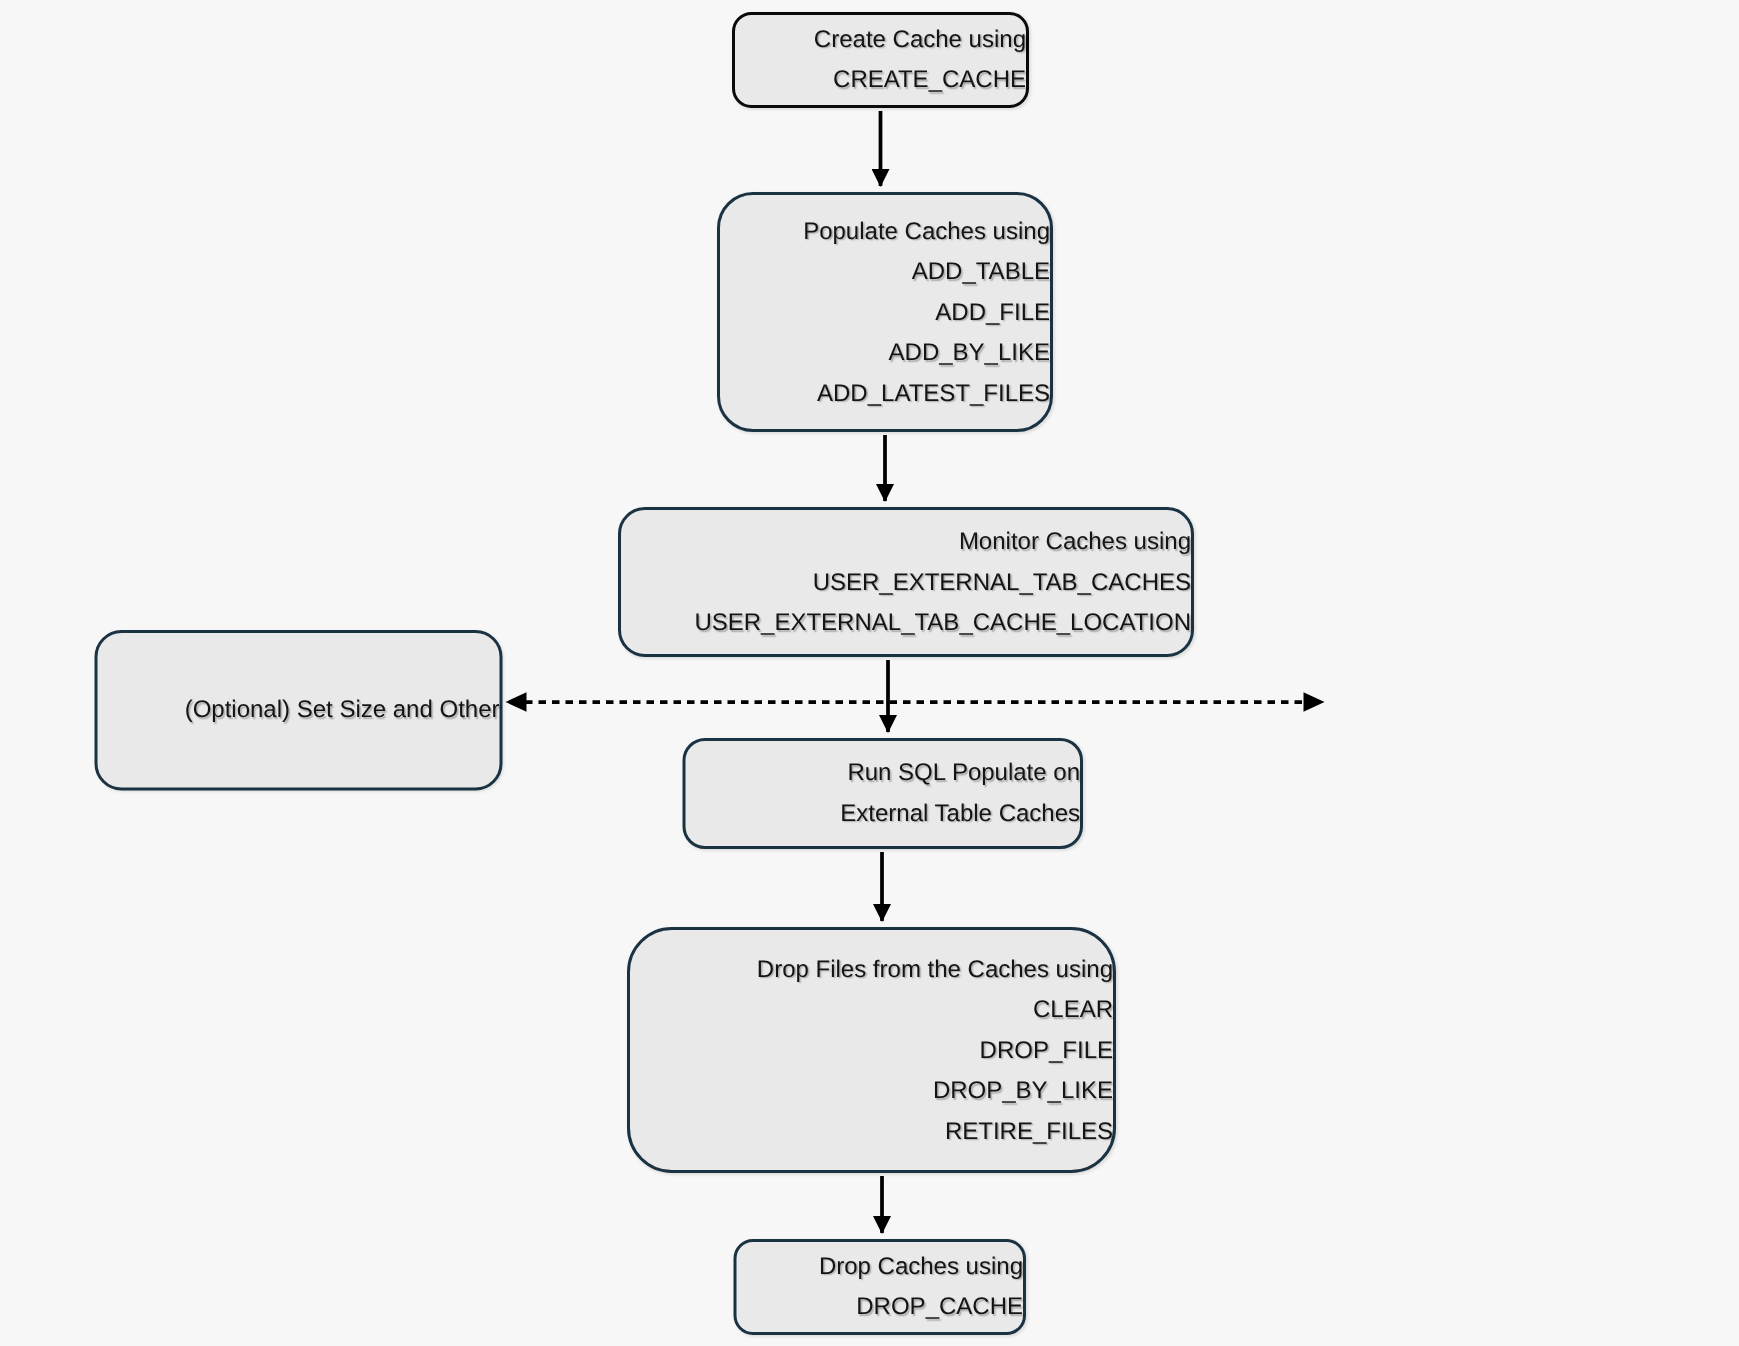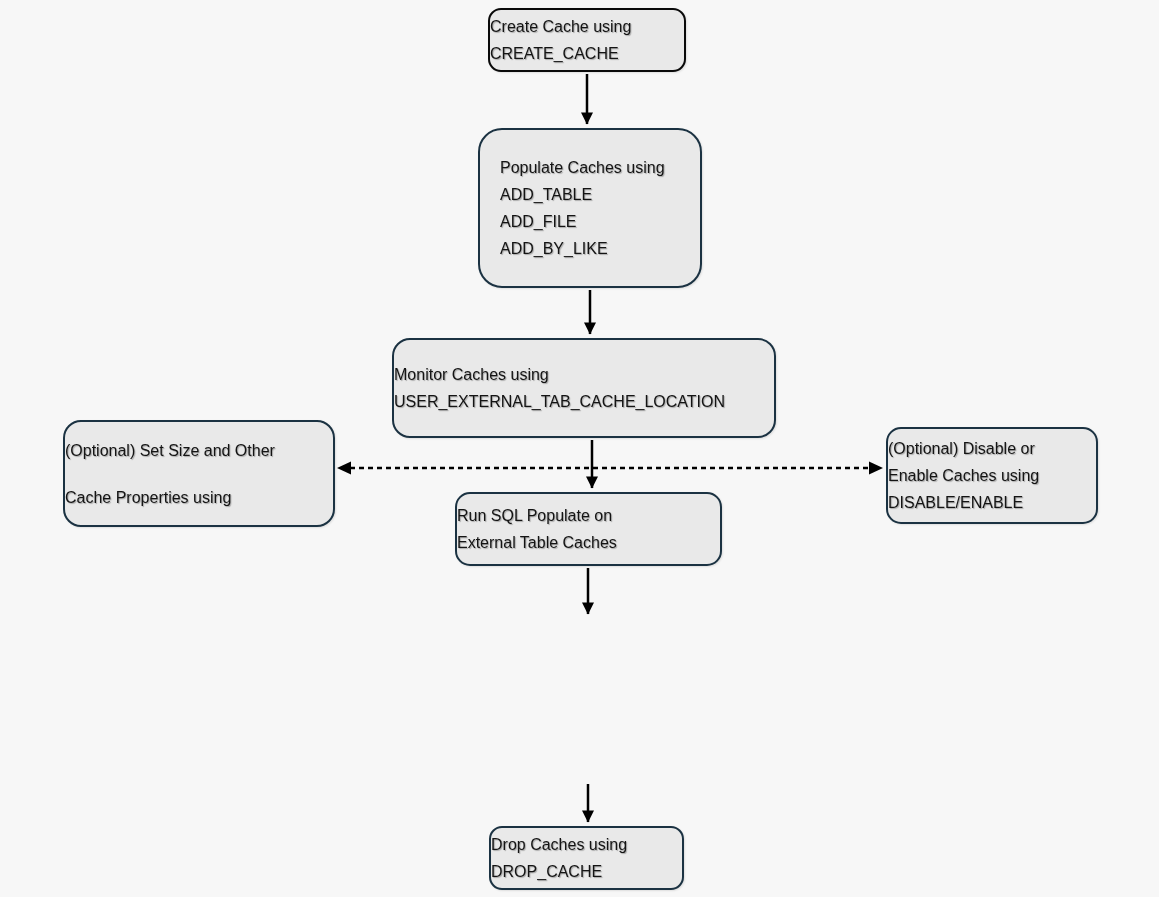--- a/index.html
+++ b/index.html
@@ -25,33 +25,33 @@
     left: 0; top: 0;
   }
   .node {
     position: absolute;
     background: #e9e9e9;
     border: 2.5px solid #1b3242;
     box-sizing: border-box;
     display: flex;
     flex-direction: column;
     justify-content: center;
-    align-items: flex-start;
+    align-items: flex-end;
     text-align: center;
     color: #141414;
     font-size: 16px;
     line-height: 27px;
     text-shadow: 1px 1px 1px rgba(0,0,0,0.28);
     box-shadow: 1px 1px 2px rgba(0,0,0,0.10);
   }
   .node .line { white-space: nowrap; }
 
   .node-create-cache   { left: 488px; top: 8px;   width: 198px; height: 64px;  border-radius: 13px; border-color: #0a0a0a; }
   .node-populate       { left: 478px; top: 128px; width: 224px; height: 160px; border-radius: 24px; padding-left: 20px; }
-  .node-monitor        { left: 392px; top: 338px; width: 384px; height: 100px; border-radius: 18px; }
+  .node-monitor        { left: 412px; top: 338px; width: 384px; height: 100px; border-radius: 18px; }
   .node-set-properties { left: 63px;  top: 420px; width: 272px; height: 107px; border-radius: 18px; gap: 20px; }
   .node-disable-enable { left: 886px; top: 427px; width: 212px; height: 97px;  border-radius: 15px; }
   .node-run-sql        { left: 455px; top: 492px; width: 267px; height: 74px;  border-radius: 15px; }
   .node-drop-files     { left: 418px; top: 618px; width: 326px; height: 164px; border-radius: 30px; }
   .node-drop-caches    { left: 489px; top: 826px; width: 195px; height: 64px;  border-radius: 13px; }
 
   line.solid  { stroke: #000000; stroke-width: 2.5; }
   line.dashed { stroke: #000000; stroke-width: 2.5; stroke-dasharray: 5 4; }
 </style>
 </head>
@@ -80,42 +80,45 @@
   <div class="node node-create-cache">
     <div class="line">Create Cache using</div>
     <div class="line">CREATE_CACHE</div>
   </div>
 
   <div class="node node-populate">
     <div class="line">Populate Caches using</div>
     <div class="line">ADD_TABLE</div>
     <div class="line">ADD_FILE</div>
     <div class="line">ADD_BY_LIKE</div>
+    <div class="line">ADD_LATEST_FILES</div>
   </div>
 
   <div class="node node-monitor">
     <div class="line">Monitor Caches using</div>
+    <div class="line">USER_EXTERNAL_TAB_CACHES</div>
     <div class="line">USER_EXTERNAL_TAB_CACHE_LOCATION</div>
   </div>
 
   <div class="node node-set-properties">
     <div class="line">(Optional) Set Size and Other</div>
-    <div class="line">Cache Properties using</div>
   </div>
 
-  <div class="node node-disable-enable">
-    <div class="line">(Optional) Disable or</div>
-    <div class="line">Enable Caches using</div>
-    <div class="line">DISABLE/ENABLE</div>
-  </div>
 
   <div class="node node-run-sql">
     <div class="line">Run SQL Populate on</div>
     <div class="line">External Table Caches</div>
   </div>
 
+  <div class="node node-drop-files">
+    <div class="line">Drop Files from the Caches using</div>
+    <div class="line">CLEAR</div>
+    <div class="line">DROP_FILE</div>
+    <div class="line">DROP_BY_LIKE</div>
+    <div class="line">RETIRE_FILES</div>
+  </div>
 
   <div class="node node-drop-caches">
     <div class="line">Drop Caches using</div>
     <div class="line">DROP_CACHE</div>
   </div>
 
 </div>
 
 </body></html>

